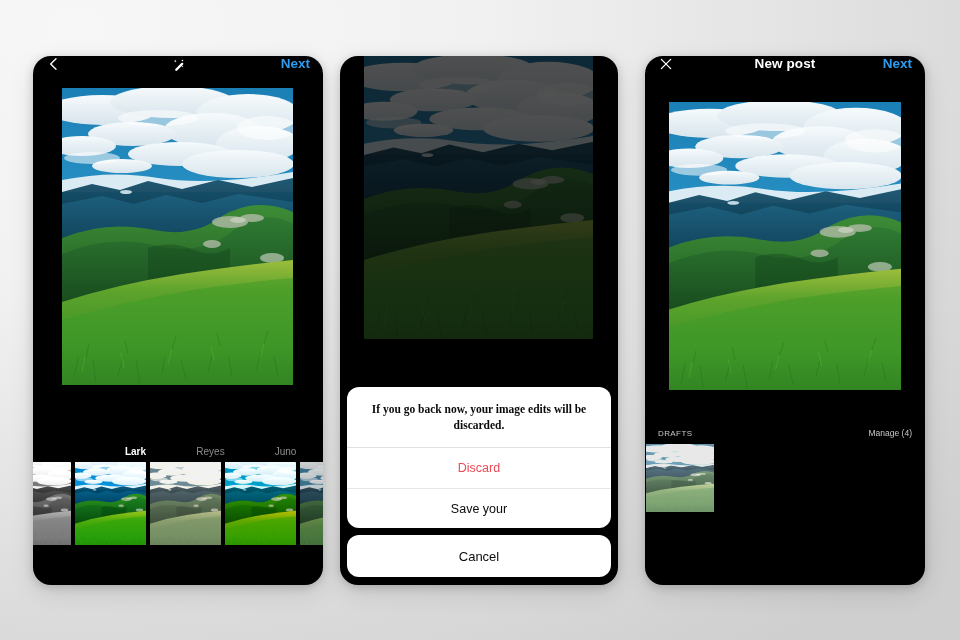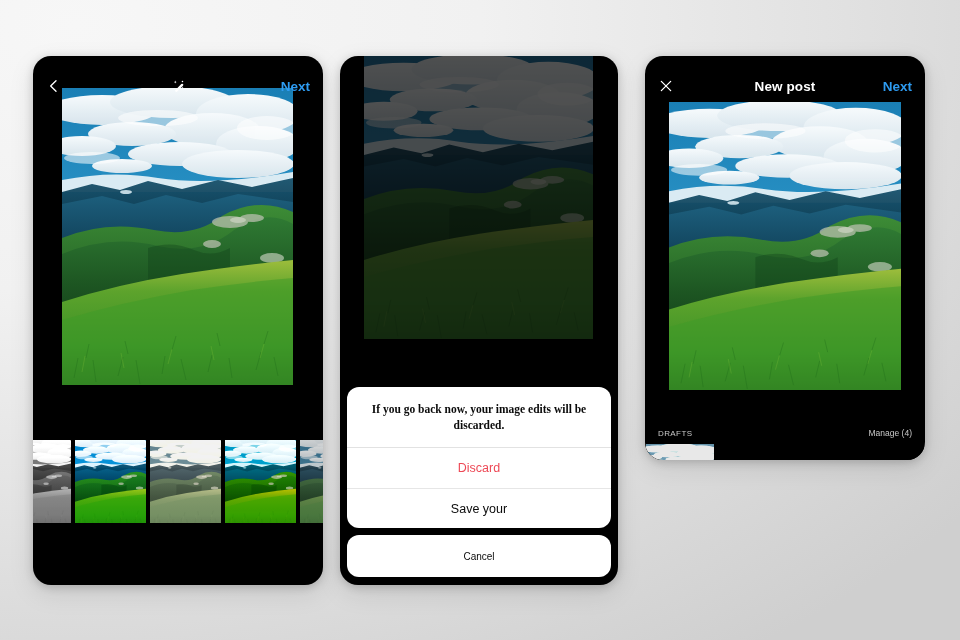--- a/index.html
+++ b/index.html
@@ -15,26 +15,26 @@
   
   .phone {
     position:absolute;
     background:#000;
     border-radius:18px;
     overflow:hidden;
     box-shadow:0 2px 10px rgba(0,0,0,.18), 0 8px 26px rgba(0,0,0,.10);
   }
   #phone1 { left:33px;  top:56px; width:290px; height:529px; }
   #phone2 { left:340px; top:56px; width:278px; height:529px; }
-  #phone3 { left:645px; top:56px; width:280px; height:404px; }
+  #phone3 { left:645px; top:56px; width:280px; height:529px; }
 
   
   .topbar {
     position:absolute; left:0; right:0; top:0; height:38px;
-    display:flex; align-items:flex-end; justify-content:space-between;
+    display:flex; align-items:flex-start; justify-content:space-between;
     padding:0 13px; z-index:6;
   }
   .tb-left,.tb-right { display:flex; align-items:center; min-width:40px; }
   .tb-right { justify-content:flex-end; }
   .tb-title { color:#fff; font-size:13.5px; font-weight:bold; letter-spacing:.1px; }
   .next-link { color:#2e9bf0; font-size:13.5px; font-weight:bold; cursor:pointer; }
   .icon-btn { cursor:pointer; display:flex; align-items:center; justify-content:center; }
 
   
   .photo-wrap { position:absolute; overflow:hidden; background:#000; }
@@ -95,21 +95,21 @@
   }
   .sheet-btn {
     height:40px; display:flex; align-items:center; justify-content:center;
     font-size:12.5px; color:#0b0b0b; cursor:pointer;
   }
   .sheet-btn + .sheet-btn { border-top:1px solid #e6e6e6; }
   .sheet-btn.destructive { color:#ed4956;text-align:right; }
   .sheet-cancel {
     background:#fff; border-radius:12px; height:42px;
     display:flex; align-items:center; justify-content:center;
-    font-size:10px; color:#0b0b0b; cursor:pointer;
+    font-size:13px; color:#0b0b0b; cursor:pointer;
   }
 
   
   .gallery-bar {
     position:absolute; left:0; right:0; top:334px; height:34px;
     display:flex; align-items:center; padding:0 13px; z-index:4;
   }
   .g-tab { font-size:12.5px; color:#8e8e8e; margin-right:18px; cursor:pointer; }
   .g-tab.active { color:#fff; font-weight:bold; }
   .g-actions { margin-left:auto; display:flex; gap:9px; }
@@ -265,20 +265,26 @@
           <path d="M20 284 l3 -16"></path>
             <path d="M62 280 l-3 -15"></path>
             <path d="M106 276 l4 -15"></path>
           <path d="M152 272 l-3 -14"></path>
             <path d="M198 270 l4 -14"></path>
         </g>
       </svg>
     </div>
 
     <div class="filters">
+      <div class="filter-names">
+        <span class="f-name" style="left:-8px;width:71px;"></span>
+        <span class="f-name active" style="left:67px;width:71px;">Lark</span>
+        <span class="f-name" style="left:142px;width:71px;">Reyes</span>
+        <span class="f-name" style="left:217px;width:71px;">Juno</span>
+      </div>
       <div class="filter-row">
         <div class="f-thumb fx-bw">
             <svg class="photo" viewBox="0 0 231 297" preserveAspectRatio="xMidYMid slice" style="width: 100%; height: 100%;">
         <defs>
           <linearGradient id="skyA_4" x1="0" y1="0" x2="0" y2="1">
             <stop offset="0" stop-color="#1a7fb5"></stop>
             <stop offset=".45" stop-color="#2a93c6"></stop>
             <stop offset="1" stop-color="#6fc4df"></stop>
           </linearGradient>
           <linearGradient id="mtnA_4" x1="0" y1="0" x2="0" y2="1">

